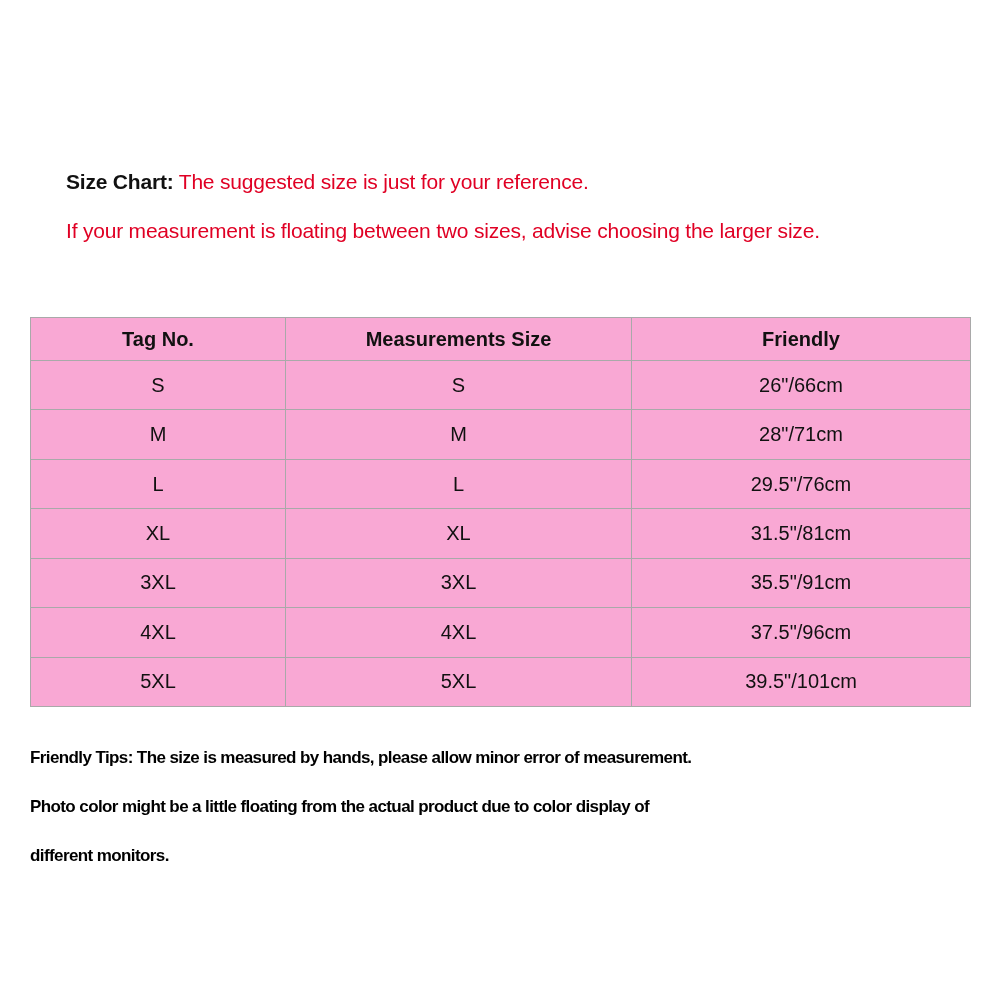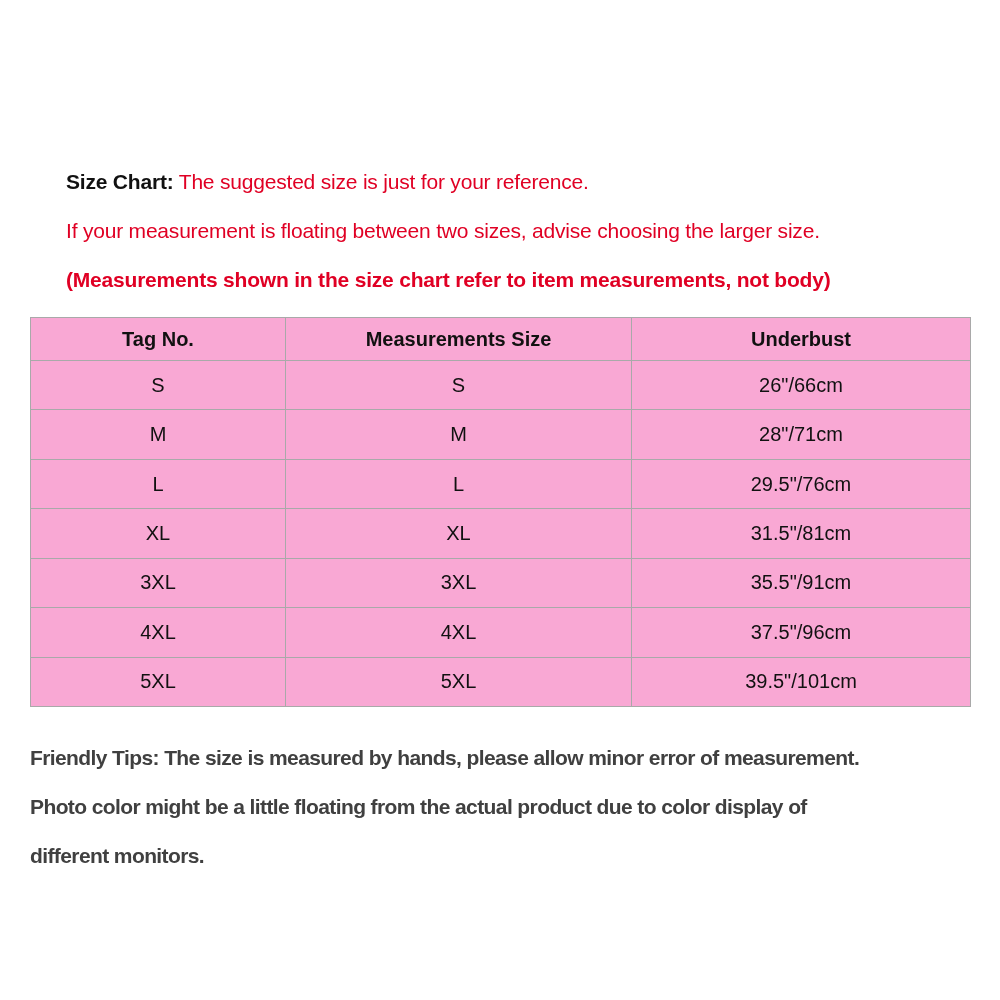--- a/index.html
+++ b/index.html
@@ -75,48 +75,47 @@
 
   
   .tips {
     position: absolute;
     top: 746px;
     left: 30px;
     right: 5px;
   }
   .tips p {
     margin: 0 0 25px 0;
-    font-size: 21px;
+    font-size: 17px;
     line-height: 24px;
     font-weight: bold;
-    color: #404040;
+    color: #000000;
     white-space: nowrap;
     letter-spacing: -0.6px;
   }
 </style>
 </head>
 <body>
 
 <div class="intro">
   <p><span class="label-black">Size Chart:</span><span class="red-text"> The suggested size is just for your reference.</span></p>
   <p class="red-text">If your measurement is floating between two sizes, advise choosing the larger size.</p>
-  <p class="red-bold">(Measurements shown in the size chart refer to item measurements, not body)</p>
 </div>
 
 <table class="size-table">
   <colgroup>
     <col style="width:255px">
     <col style="width:346px">
     <col style="width:339px">
   </colgroup>
   <thead>
     <tr>
       <th>Tag No.</th>
       <th>Measurements Size</th>
-      <th>Underbust</th>
+      <th>Friendly</th>
     </tr>
   </thead>
   <tbody>
     <tr>
       <td>S</td>
       <td>S</td>
       <td>26"/66cm</td>
     </tr>
     <tr>
       <td>M</td>

